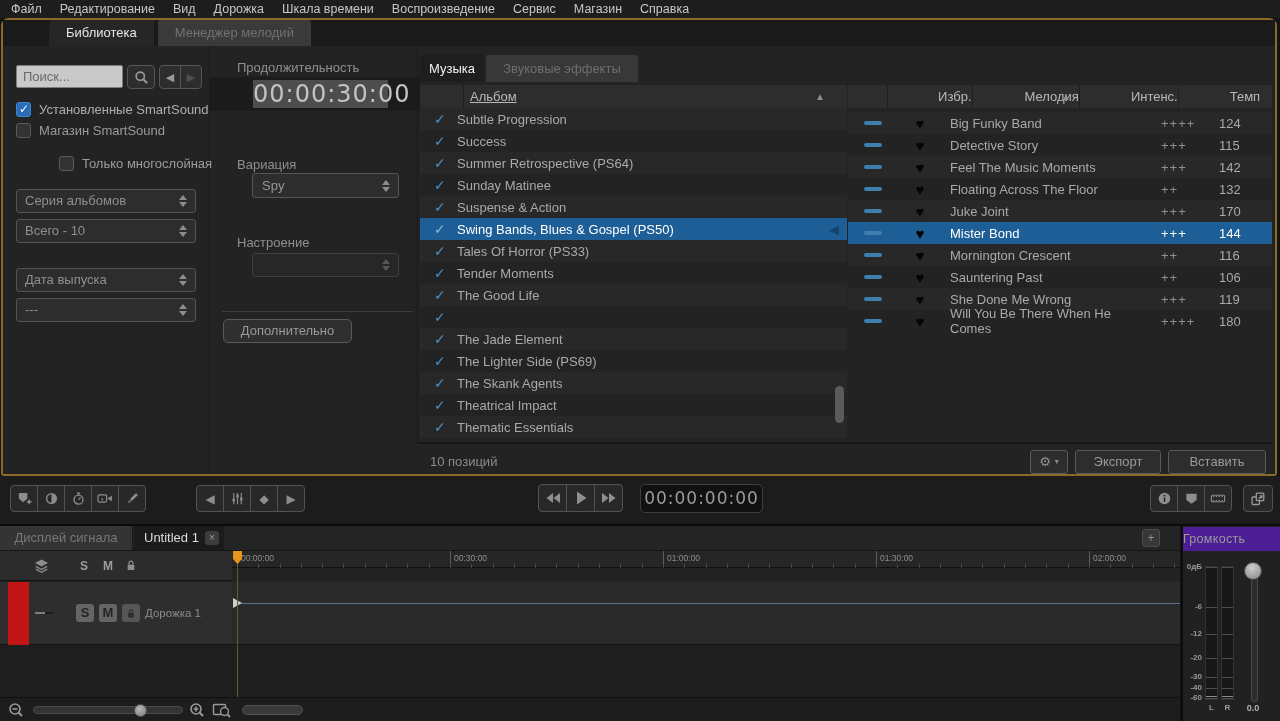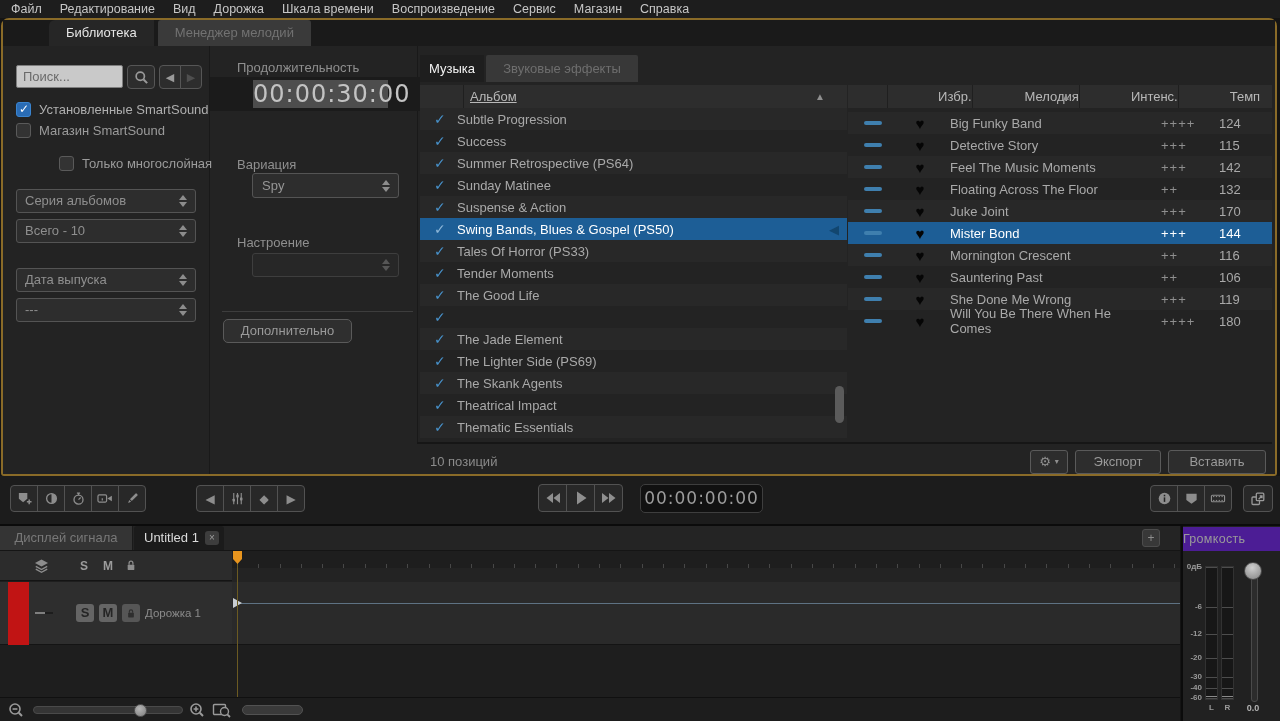--- a/index.html
+++ b/index.html
@@ -695,20 +695,23 @@
     <div class="smbtn" style="left:99px">M</div>
     <div class="lockbtn" style="left:122px">
       <svg width="12" height="13" viewBox="0 0 16 16">
         <rect x="4.2" y="7" width="7.6" height="6.2" rx="1" fill="#2e2e2e"></rect>
         <path d="M5.8 7V5.3a2.2 2.2 0 0 1 4.4 0V7" fill="none" stroke="#2e2e2e" stroke-width="1.5"></path>
       </svg>
     </div>
     <div class="trackname">Дорожка 1</div>
   </div>
 
+  <div class="ruler">
+    
+  <span class="rlabel">00:00:00</span><span class="rlabel">00:30:00</span><span class="rlabel">01:00:00</span><span class="rlabel">01:30:00</span><span class="rlabel">02:00:00</span></div>
   <div class="ruler-ticks" style="left:237px;top:13px;width:943px"></div>
   <div class="abovestrip"></div>
 
   <div class="lane">
     <div class="env-line"></div>
     <div class="env-tri"></div>
   </div>
 
   <div class="playhead-line"></div>
   <div class="playhead-flag"></div>

